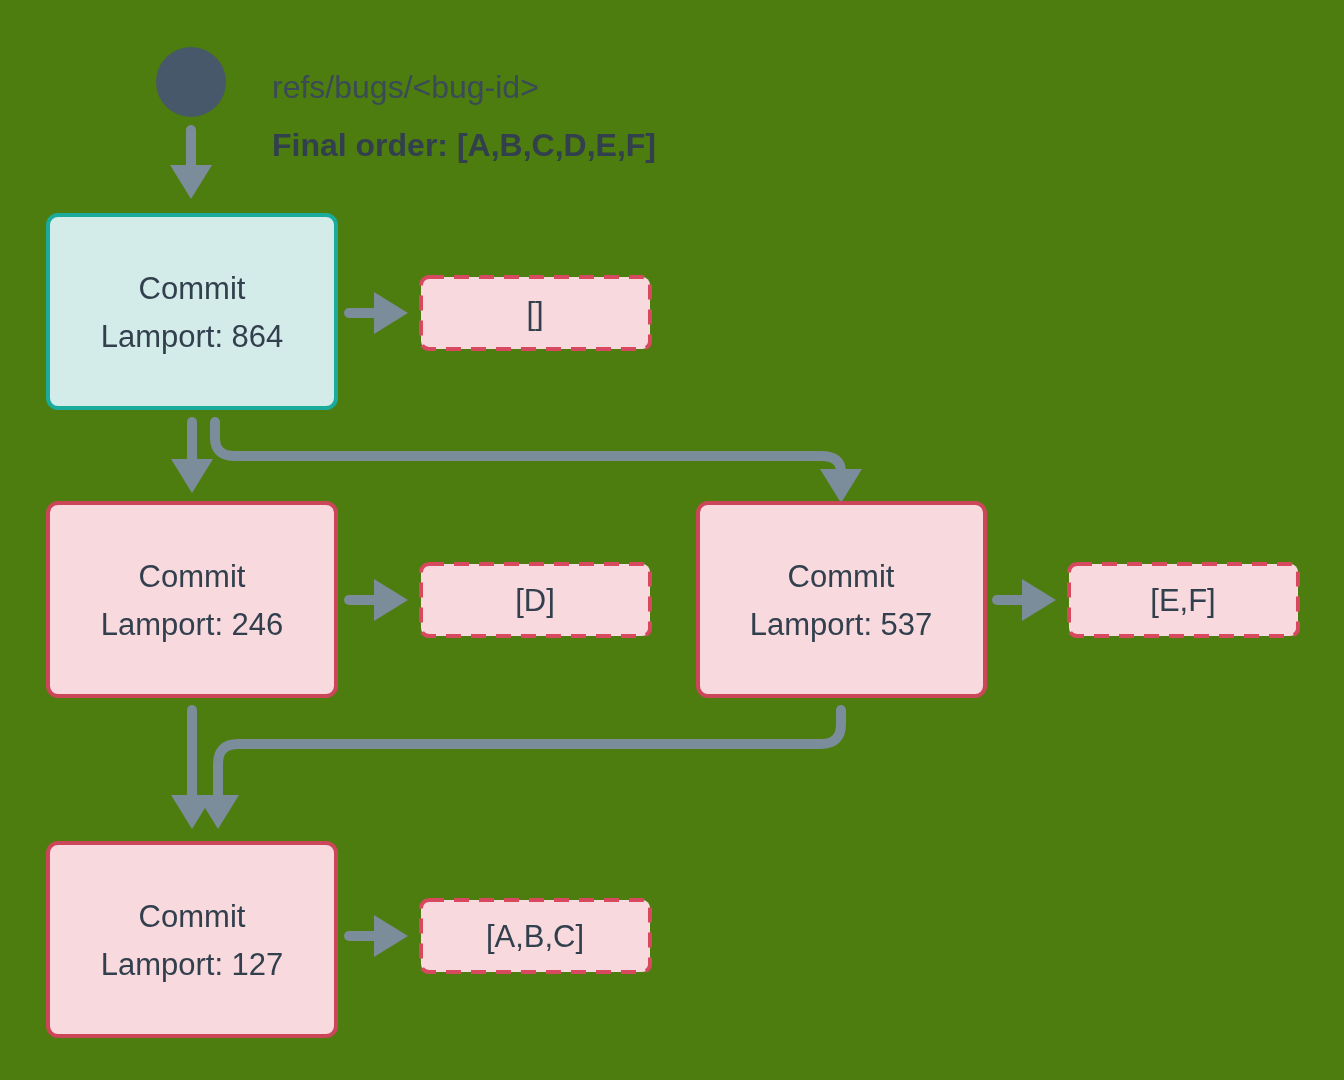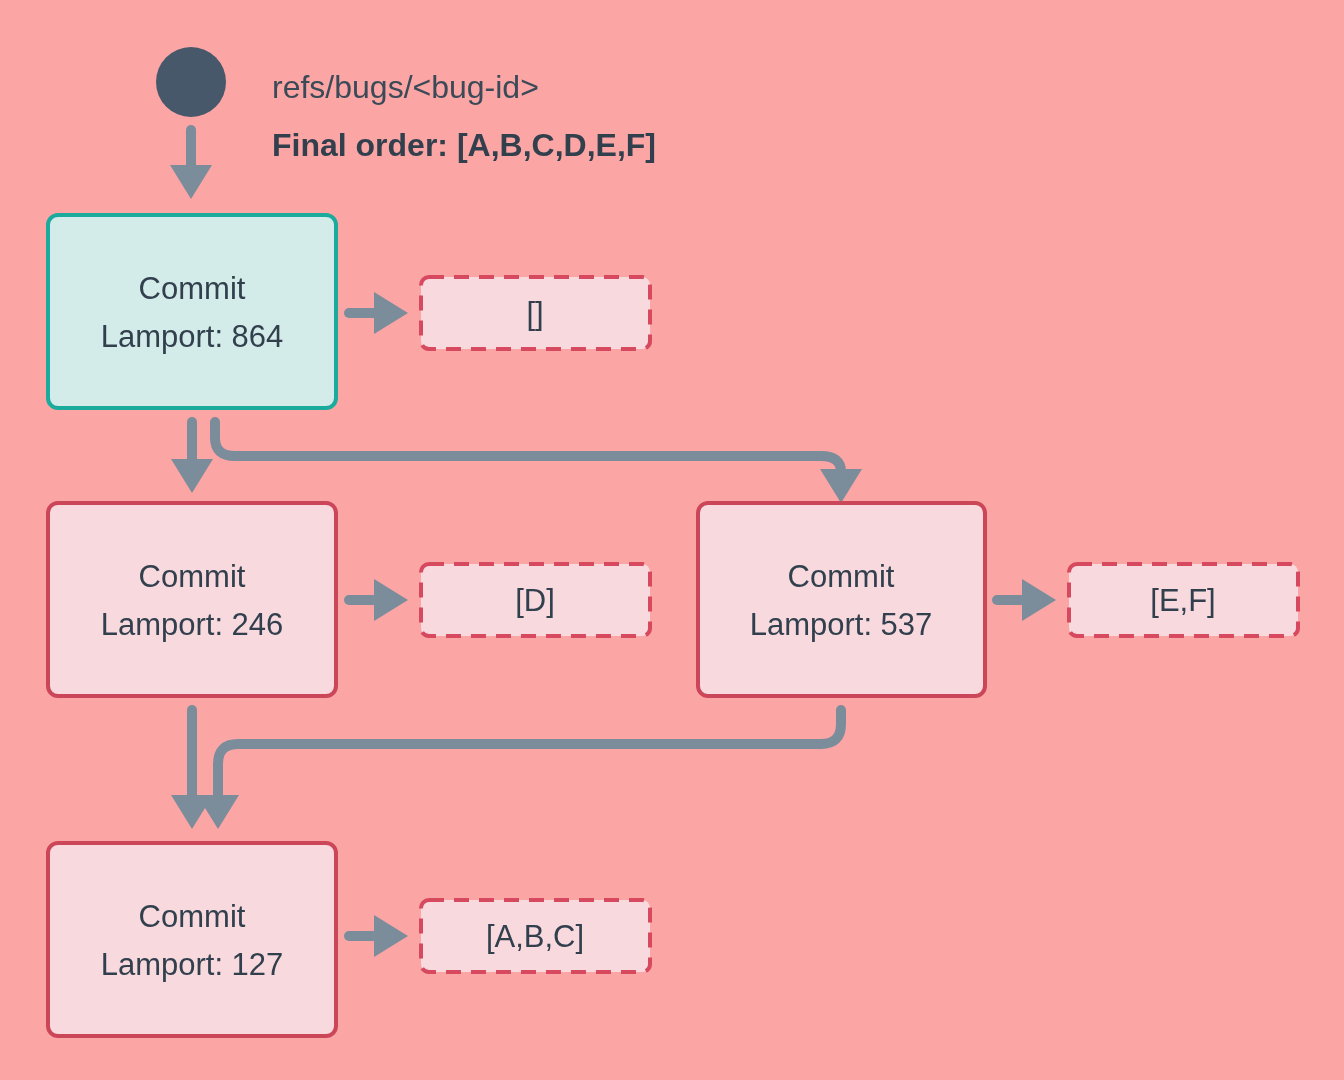--- a/index.html
+++ b/index.html
@@ -5,21 +5,21 @@
   html, body {
     margin: 0;
     padding: 0;
     background: #edf1f5;
     font-family: "Liberation Sans", sans-serif;
   }
   .stage {
     position: relative;
     width: 1344px;
     height: 1080px;
-    background: #fca5a5;
+    background: #4d7c0f;
     overflow: hidden;
   }
   svg { display: block; }
   .t {
     font-family: "Liberation Sans", sans-serif;
     font-size: 31px;
     fill: #32404e;
     text-anchor: middle;
   }
   .ref-text {

